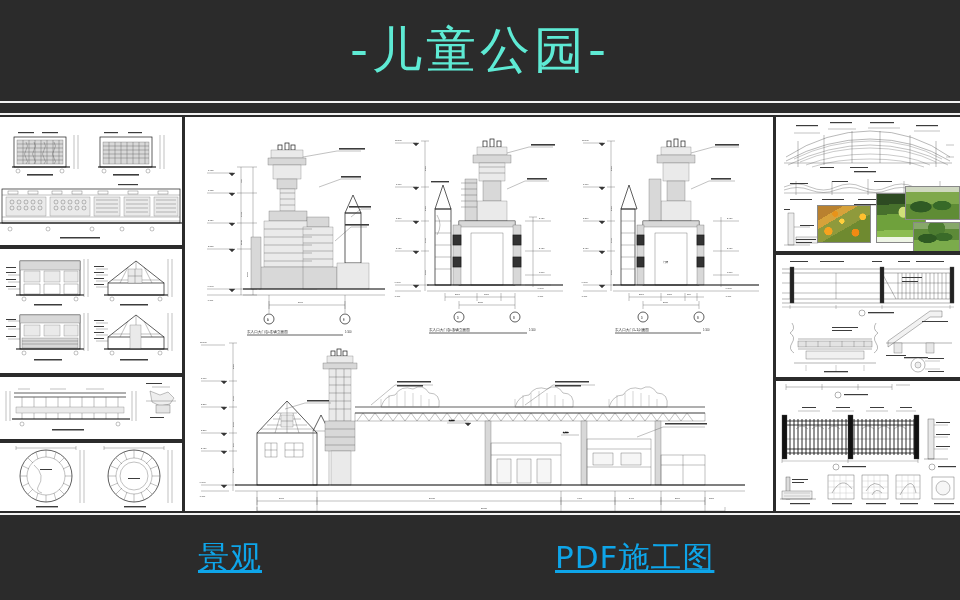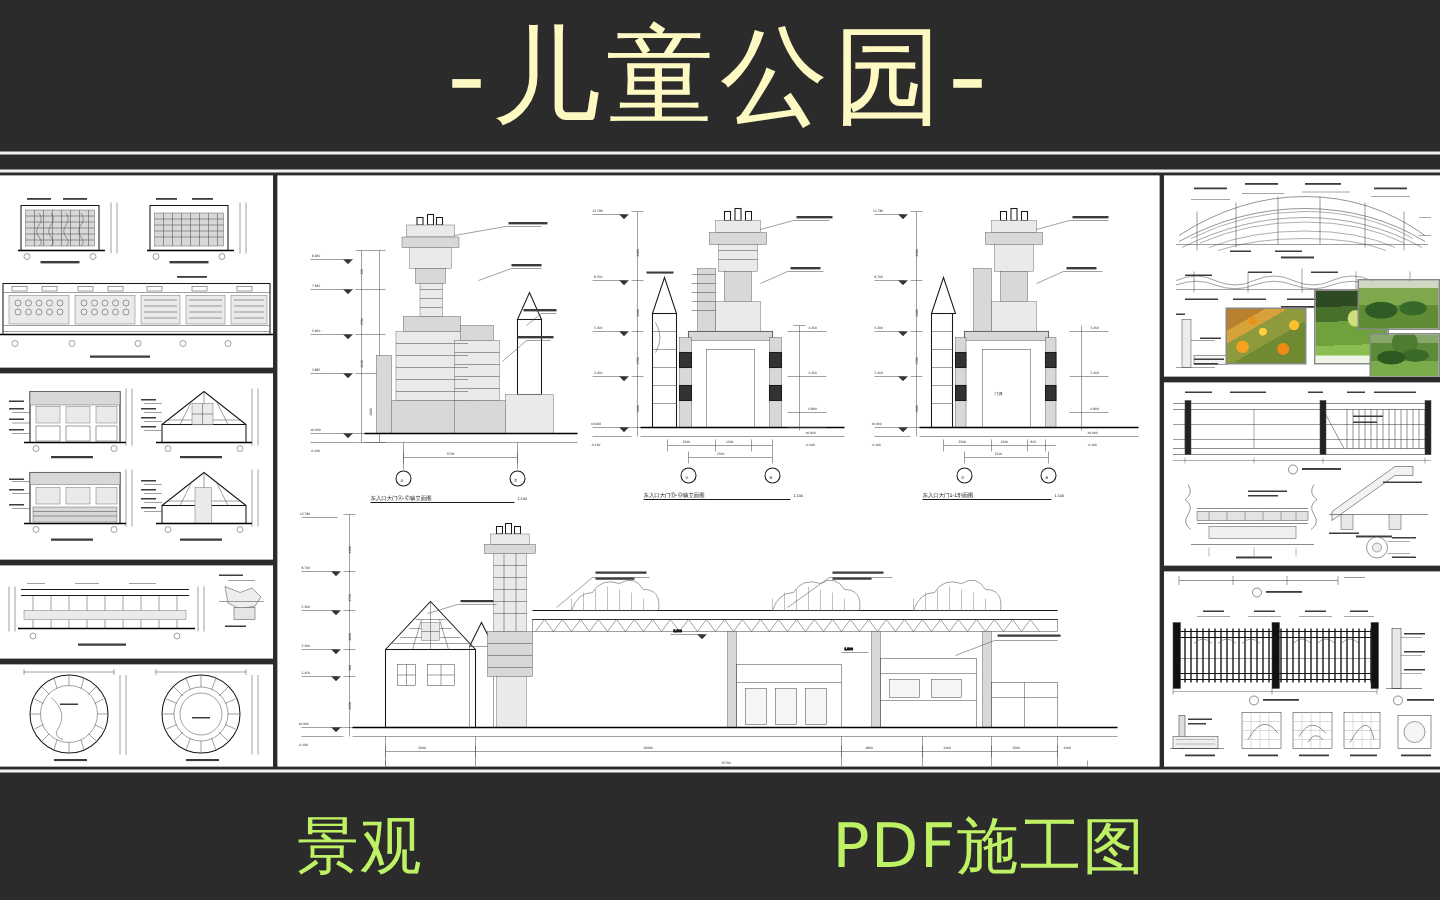--- a/index.html
+++ b/index.html
@@ -11,21 +11,21 @@
   }
   .poster { position: relative; width: 960px; height: 600px; background: #2b2b2b; }
 
   
   .header {
     position: absolute; left: 0; top: 0; width: 960px; height: 100px;
     display: flex; align-items: center; justify-content: center;
     background: #2b2b2b;
   }
   .header-title {
-    color: #fef9c3; font-size: 72px; letter-spacing: 4px;
+    color: #5eead4; font-size: 50px; letter-spacing: 4px;
     font-family: "DejaVu Sans", "Liberation Sans", sans-serif;
     font-weight: 400; line-height: 1; white-space: nowrap;
   }
   .rule { position: absolute; left: 0; width: 960px; height: 2px; background: #f2f2f2; }
   .rule-a { top: 101px; }
   .rule-b { top: 113px; }
 
   
   .board { position: absolute; left: 0; top: 117px; width: 960px; height: 394px; }
 
@@ -54,23 +54,24 @@
   .mid-panel { top: 0; height: 394px; }
 
   
   .footer {
     position: absolute; left: 0; top: 513px; width: 960px; height: 87px;
     background: #2b2b2b;
   }
   .footer-rule { position: absolute; left:0; top: 0px; width:960px; height:2px; background:#f2f2f2; }
   .footer-item {
     position: absolute; top: 24px;
-    color: #bef264; font-size: 41px; letter-spacing: 1px;
+    color: #0ea5e9; font-size: 31px; letter-spacing: 1px;
     font-family: "DejaVu Sans", "Liberation Sans", sans-serif;
     white-space: nowrap;
+    text-decoration: underline;
   }
   .footer-left  { left: 198px; }
   .footer-right { left: 555px; text-align: center; }
 
   
   svg.cad { display:block; width:100%; height:100%; background:#ffffff; }
   .ln-thin { stroke:#4a4a4a; stroke-width:.35; fill:none; }
   .ln-med  { stroke:#1a1a1a; stroke-width:.7; fill:none; }
   .ln-hv   { stroke:#000; stroke-width:1.1; fill:none; }
   .fillg { fill:#d8d8d8; stroke:#555; stroke-width:.3; }

